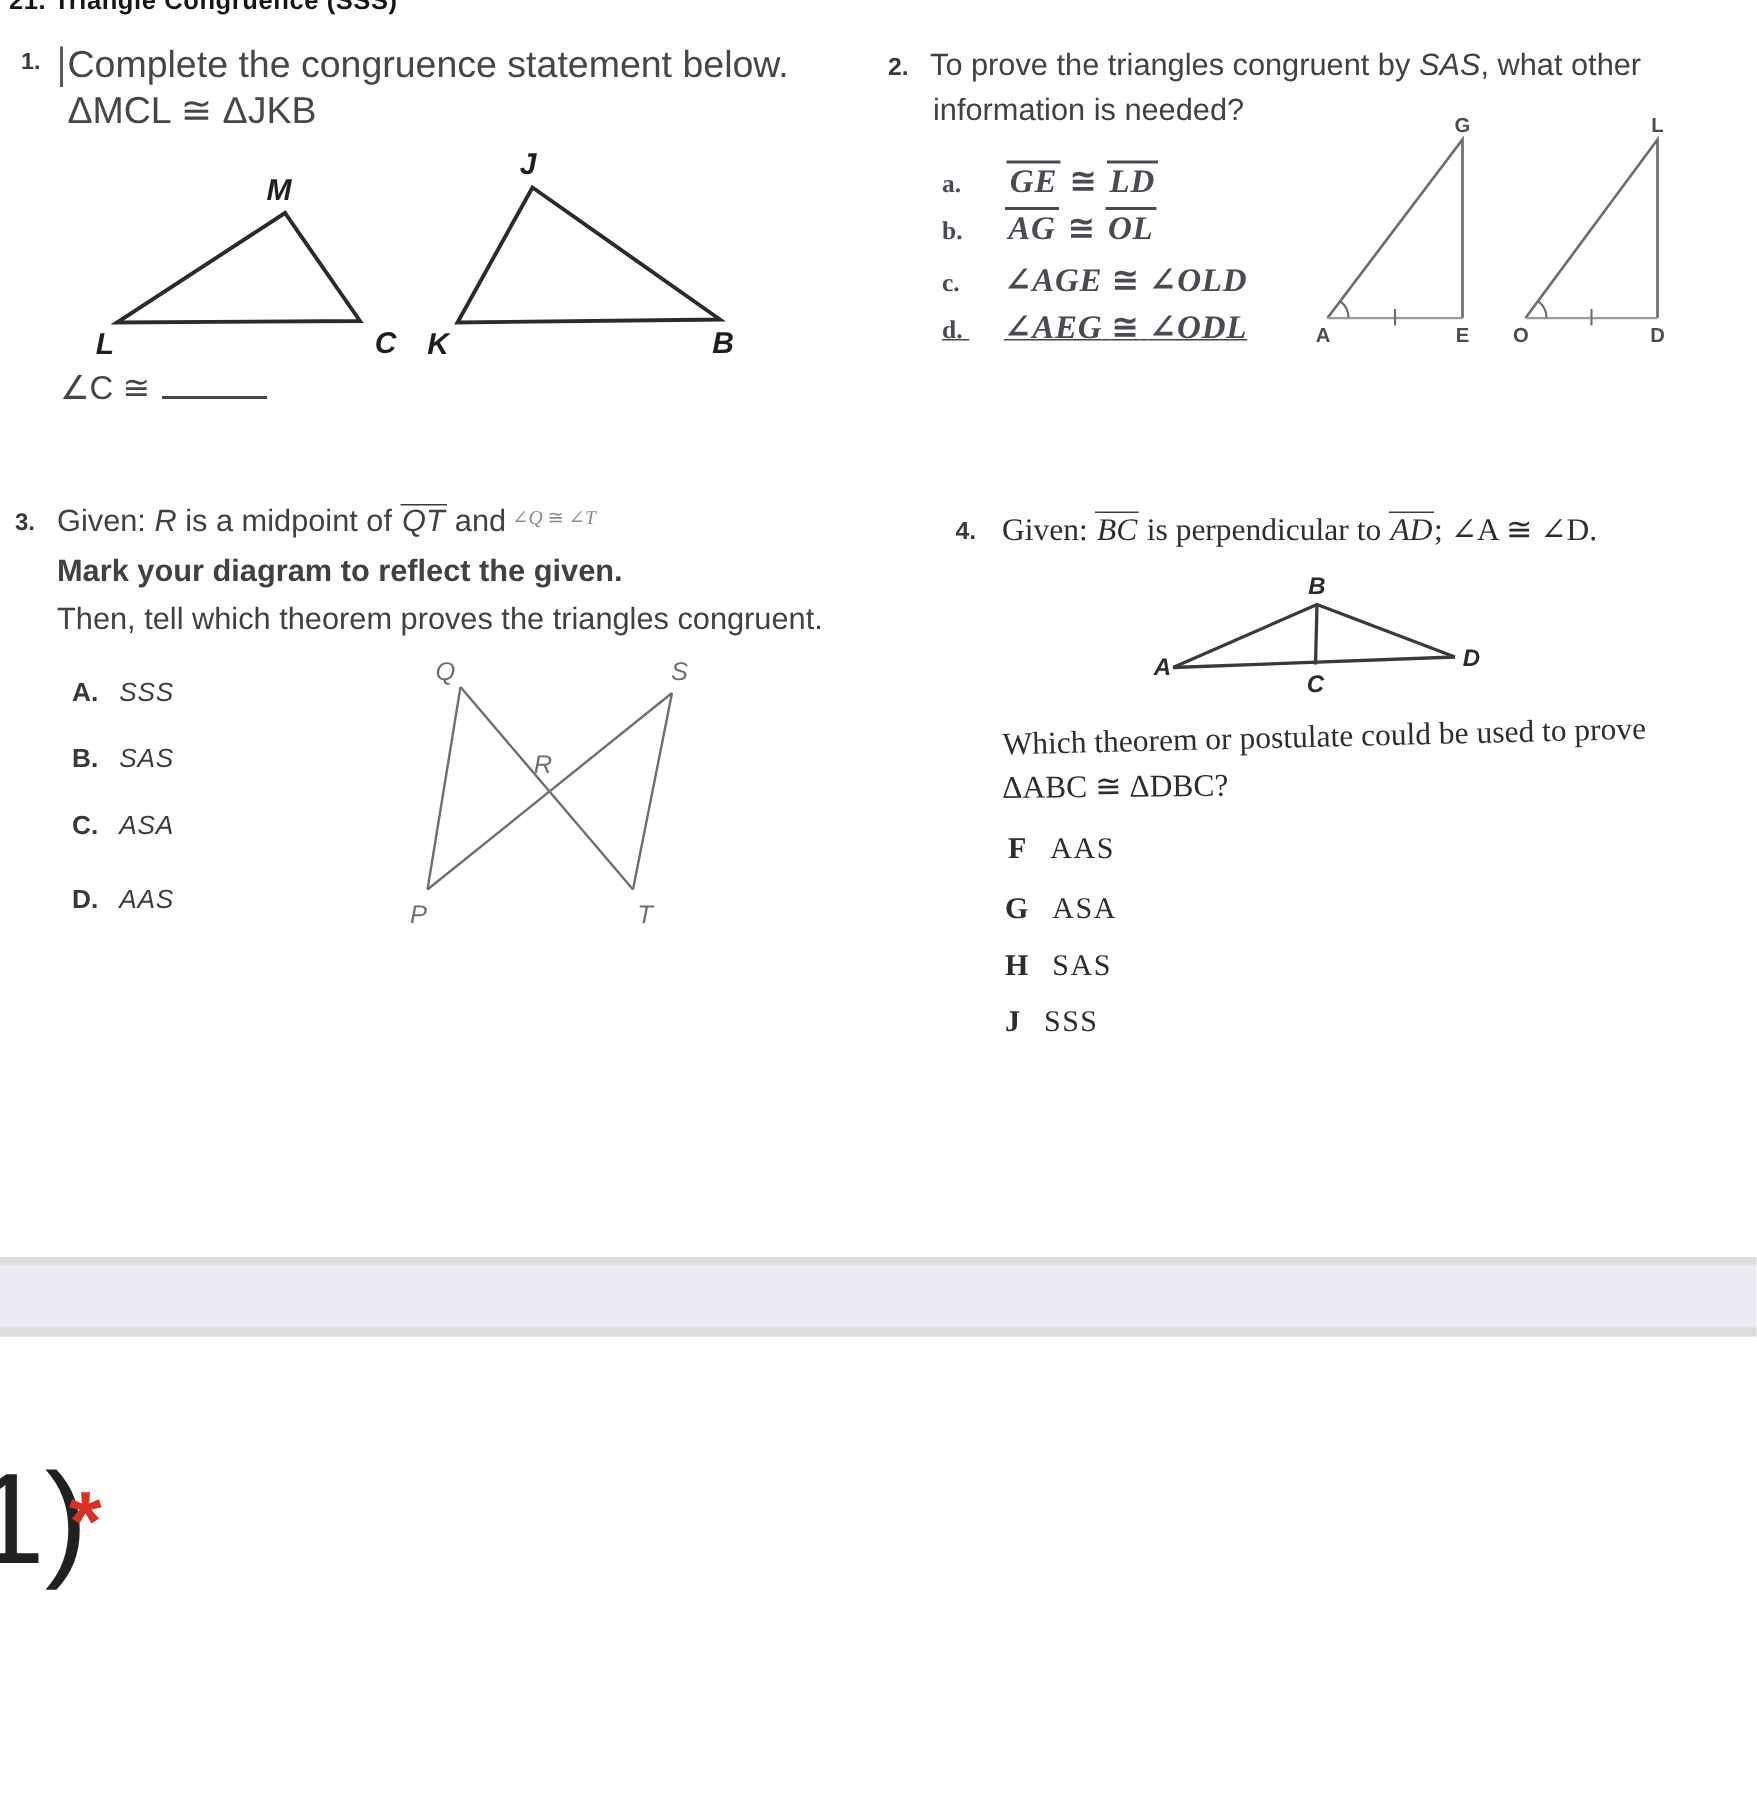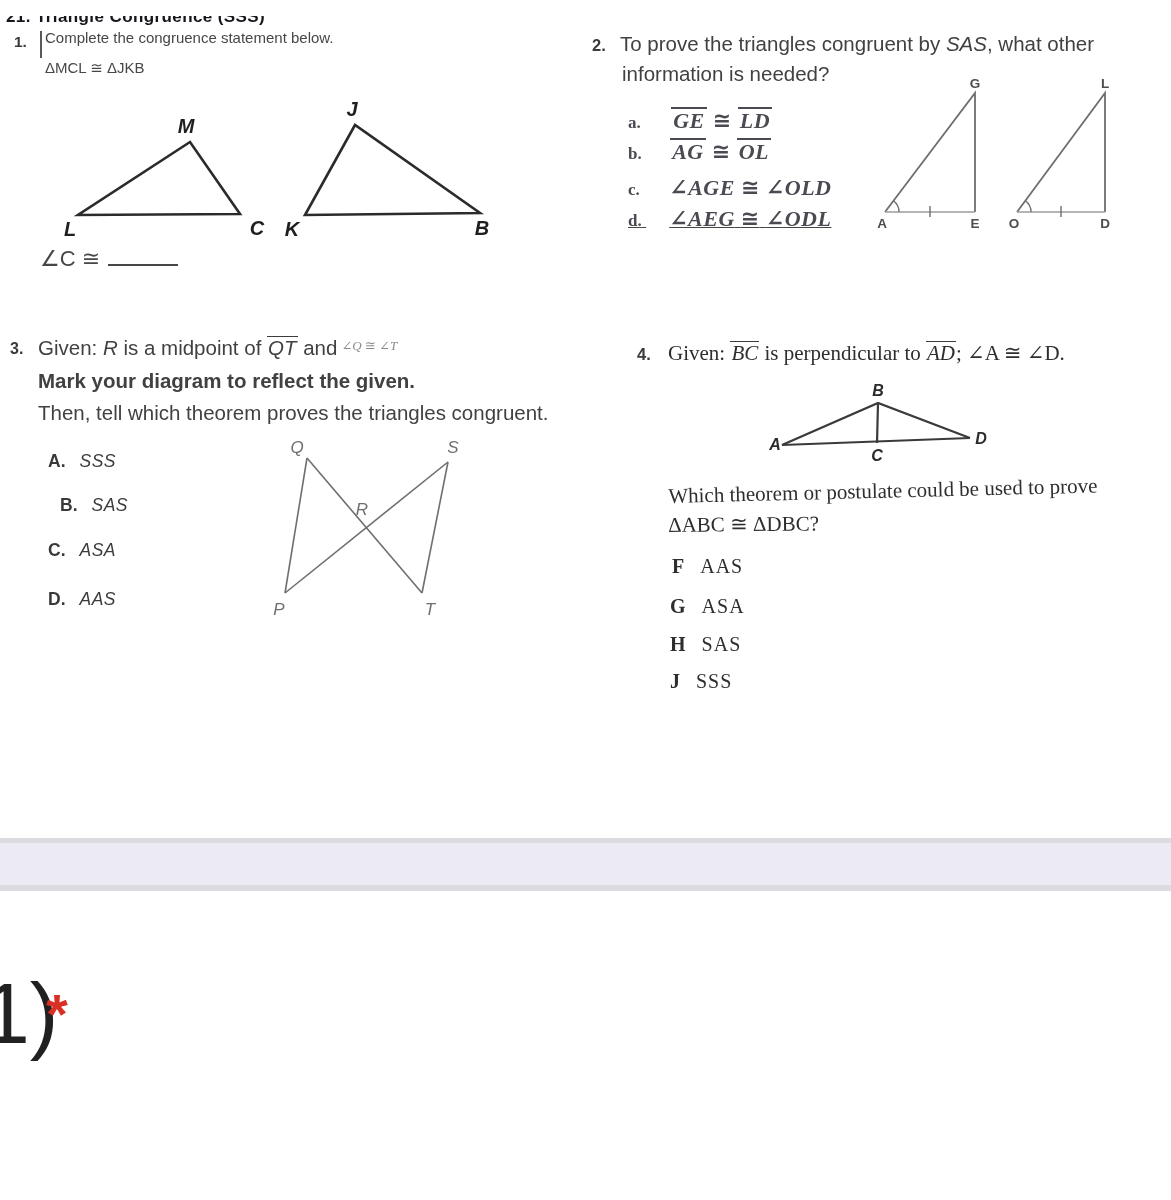--- a/index.html
+++ b/index.html
@@ -1,24 +1,24 @@
 <!DOCTYPE html>
 <html><head>
 <meta charset="utf-8">
 <style>
   html,body{margin:0;padding:0;background:#fff;}
   body{width:1171px;height:1200px;position:relative;overflow:hidden;
        font-family:"Liberation Sans","DejaVu Sans",sans-serif;color:#454545;}
   .abs{position:absolute;}
   
-  .hdr-clip{position:absolute;top:16px;left:6px;width:600px;height:11px;overflow:hidden;}
+  .hdr-clip{position:absolute;top:0;left:6px;width:600px;height:11px;overflow:hidden;}
   .hdr-inner{font-weight:bold;font-size:17px;letter-spacing:.4px;color:#15151b;
              transform:translateY(-9px);display:block;}
   .qnum{font-weight:bold;font-size:15.5px;color:#3a3a3a;}
-  .ws-text{font-size:15px;color:#474747;}
+  .ws-text{font-size:25px;color:#474747;}
   .ws-text2{font-size:20.5px;color:#414141;}
   .caret{position:absolute;width:2px;height:27px;background:#5a5a5a;}
   .blank{display:inline-block;width:70px;border-bottom:2.5px solid #474747;height:18px;
          margin-left:8px;vertical-align:baseline;}
   .q2letter{font-family:"Liberation Serif","DejaVu Serif","DejaVu Sans",serif;
             font-weight:bold;font-size:17px;color:#4a4a52;}
   .q2val{font-family:"Liberation Serif","DejaVu Serif","DejaVu Sans",serif;
          font-weight:bold;font-style:italic;font-size:22px;color:#4a4a52;letter-spacing:.5px;}
   .ol{border-top:2.2px solid #4a4a52;padding:0 2px;display:inline-block;line-height:1.05;}
   .olt{border-top:1.8px solid #3c3c3c;padding:0 1px;display:inline-block;line-height:1.05;}
@@ -138,21 +138,21 @@
 <div class="abs qnum" style="left:10px;top:340px;font-size:16px;">3.</div>
 <div class="abs ws-text2" style="left:38px;top:336px;">
   <span>Given: </span><span class="ital">R</span><span> is a midpoint of </span><span class="olt ital">QT</span><span> and</span><span class="math-gray">∠Q ≅ ∠T</span>
 </div>
 <div class="abs ws-text2" style="left:38px;top:369px;font-weight:bold;">Mark your diagram to reflect the given.</div>
 <div class="abs ws-text2" style="left:38px;top:401px;">Then, tell which theorem proves the triangles congruent.</div>
 
 <div class="abs" style="left:48px;top:451px;">
   <span class="q3letter">A.</span><span class="q3val">SSS</span>
 </div>
-<div class="abs" style="left:48px;top:495px;margin-left:12px;">
+<div class="abs" style="left:48px;top:495px;">
   <span class="q3letter">B.</span><span class="q3val">SAS</span>
 </div>
 <div class="abs" style="left:48px;top:540px;">
   <span class="q3letter">C.</span><span class="q3val">ASA</span>
 </div>
 <div class="abs" style="left:48px;top:589px;">
   <span class="q3letter">D.</span><span class="q3val">AAS</span>
 </div>
 
 <svg class="abs" style="left:265px;top:438px;" width="210" height="185" viewBox="0 0 210 185">

